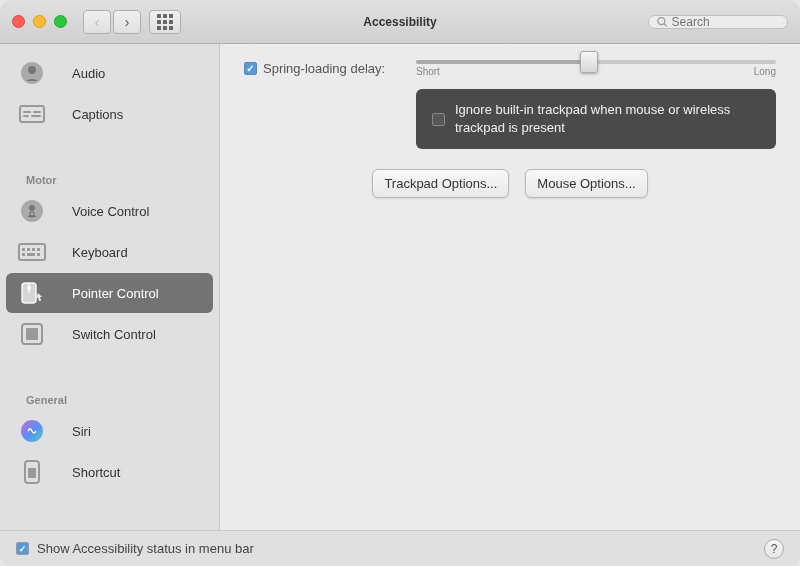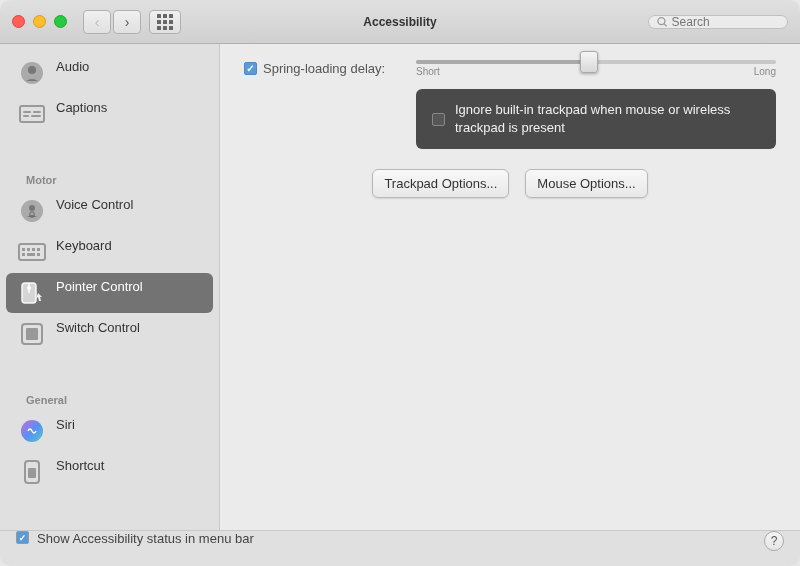--- a/index.html
+++ b/index.html
@@ -129,26 +129,26 @@
     .sidebar-section-label {
       font-size: 11px;
       color: #888;
       font-weight: 600;
       padding: 8px 16px 4px 26px;
       text-transform: none;
       margin-top: 32px;
     }
     .sidebar-item {
       display: flex;
-      align-items: flex-start;
+      align-items: center;
       padding: 6px 12px;
       cursor: pointer;
       border-radius: 6px;
       margin: 1px 6px;
-      gap: 10px;
+      gap: 26px;
     }
     .sidebar-item.active {
       background: #737373;
     }
     .sidebar-item.active .sidebar-item-label { color: white; }
     .sidebar-item-icon {
       width: 28px;
       height: 28px;
       display: flex;
       align-items: center;
@@ -307,21 +307,21 @@
       cursor: pointer;
       box-shadow: 0 1px 2px rgba(0,0,0,0.1);
     }
 
     
     .status-bar {
       height: 36px;
       background: #e0e0e0;
       border-top: 1px solid #c8c8c8;
       display: flex;
-      align-items: flex-start;
+      align-items: center;
       padding: 0 16px;
       gap: 8px;
     }
     .status-checkbox {
       width: 13px;
       height: 13px;
       border: 1px solid #999;
       border-radius: 2px;
       background: #5b9bd5;
       display: flex;

